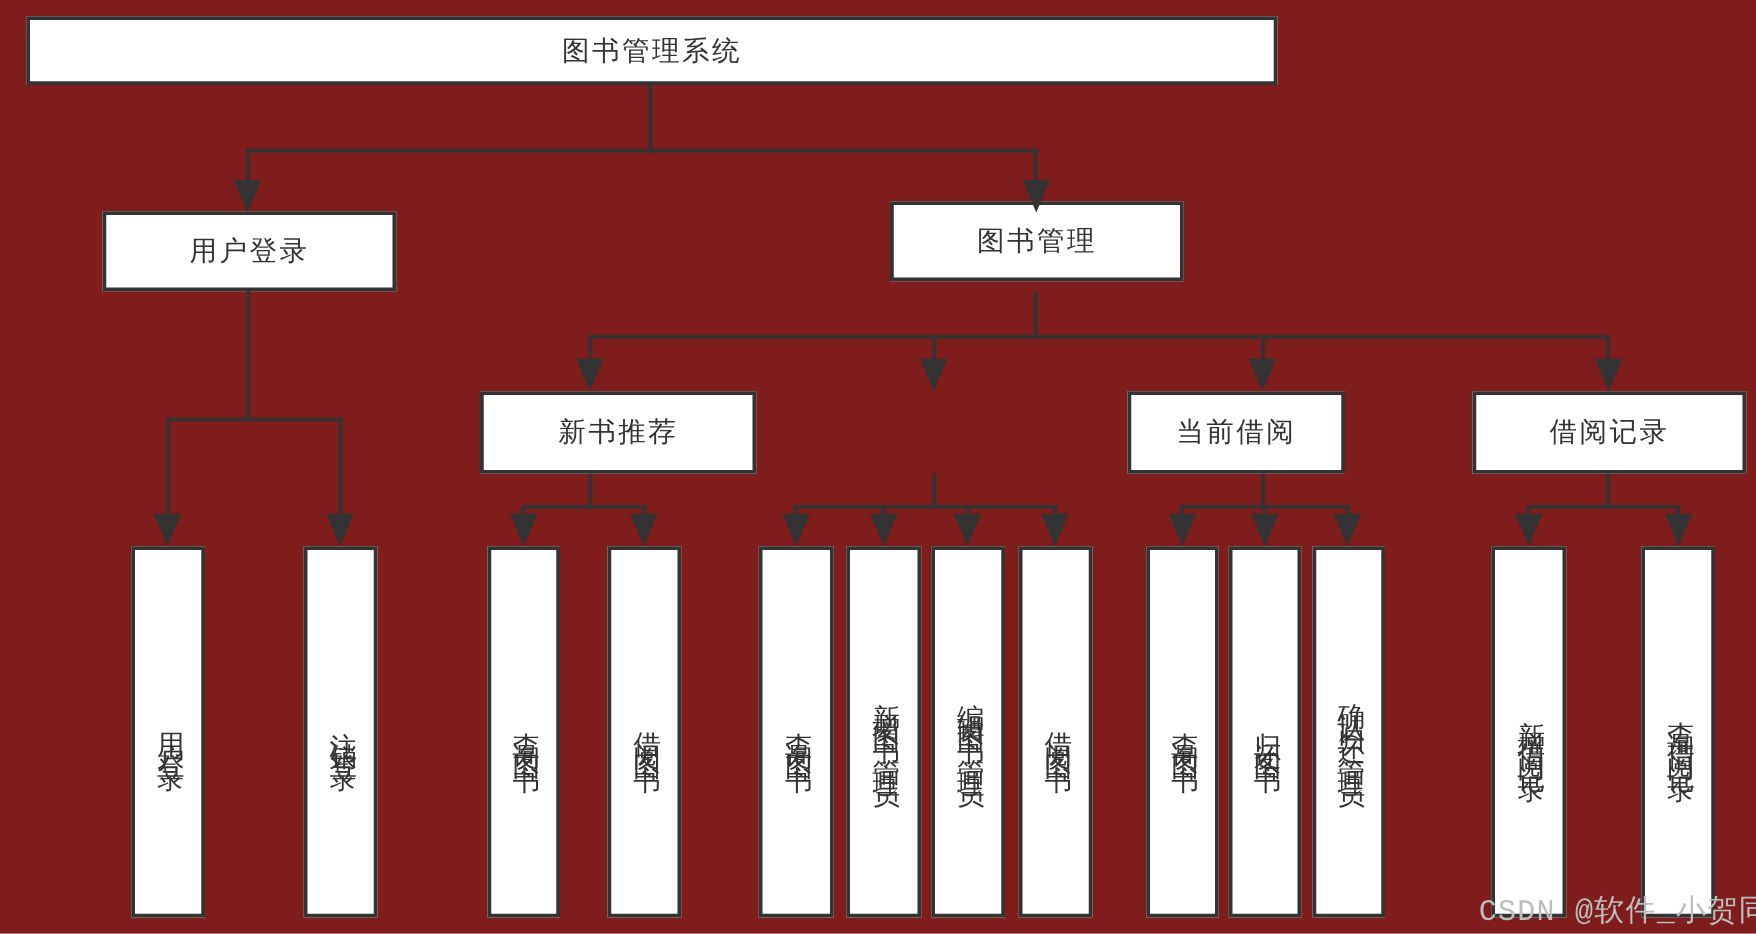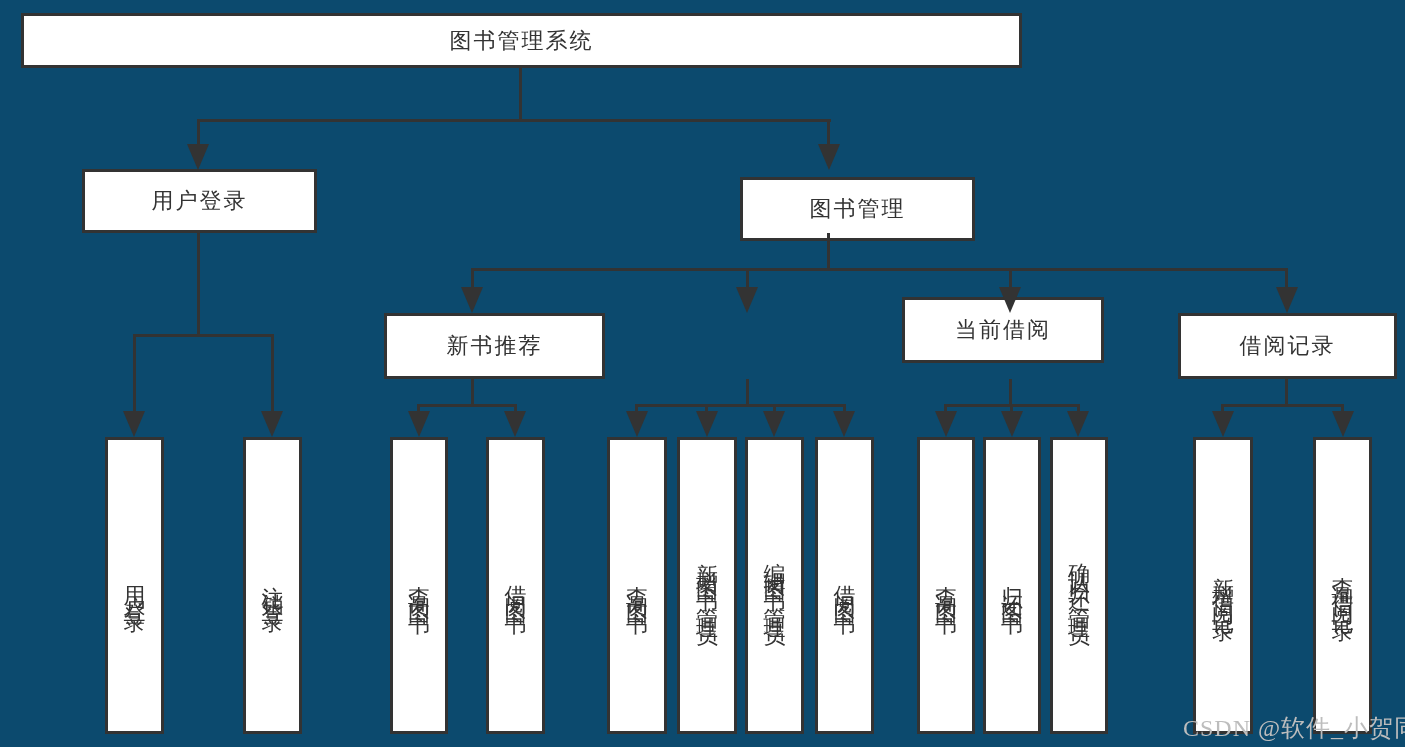--- a/index.html
+++ b/index.html
@@ -1,20 +1,20 @@
 <!DOCTYPE html>
 <html><head>
 <meta charset="utf-8">
 <style>
   html,body{margin:0;padding:0;background:#ffffff;}
   .canvas{
     position:relative;
     width:1405px;height:747px;
-    background:#0c4a6e;
-    font-family:Liberation Serif, serif;
+    background:#7f1d1d;
+    font-family:Liberation Mono, monospace;
     overflow:hidden;
   }
   .hbox{
     position:absolute;
     box-sizing:border-box;
     border:3px solid #333333;
     background:#ffffff;
     display:flex;align-items:center;justify-content:center;
   }
   .hbox .label{
@@ -53,28 +53,28 @@
 
 <div class="canvas">
 
   <div class="hbox" style="left:21px;top:13px;width:1001px;height:55px;">
     <span class="label">图书管理系统</span>
   </div>
 
   <div class="hbox" style="left:82px;top:169px;width:235px;height:64px;">
     <span class="label">用户登录</span>
   </div>
-  <div class="hbox" style="left:712px;top:177px;width:235px;height:64px;margin-left:28px;">
+  <div class="hbox" style="left:712px;top:161px;width:235px;height:64px;">
     <span class="label">图书管理</span>
   </div>
 
   <div class="hbox" style="left:384px;top:313px;width:221px;height:66px;">
     <span class="label">新书推荐</span>
   </div>
-  <div class="hbox" style="left:902px;top:297px;width:202px;height:66px;align-items:center;">
+  <div class="hbox" style="left:902px;top:313px;width:174px;height:66px;align-items:center;">
     <span class="label">当前借阅</span>
   </div>
   <div class="hbox" style="left:1178px;top:313px;width:219px;height:66px;">
     <span class="label">借阅记录</span>
   </div>
 
   <div class="vbox" style="left:105px;width:59px;">
     <span class="vlabel">用户登录</span>
   </div>
   <div class="vbox" style="left:243px;width:59px;">

